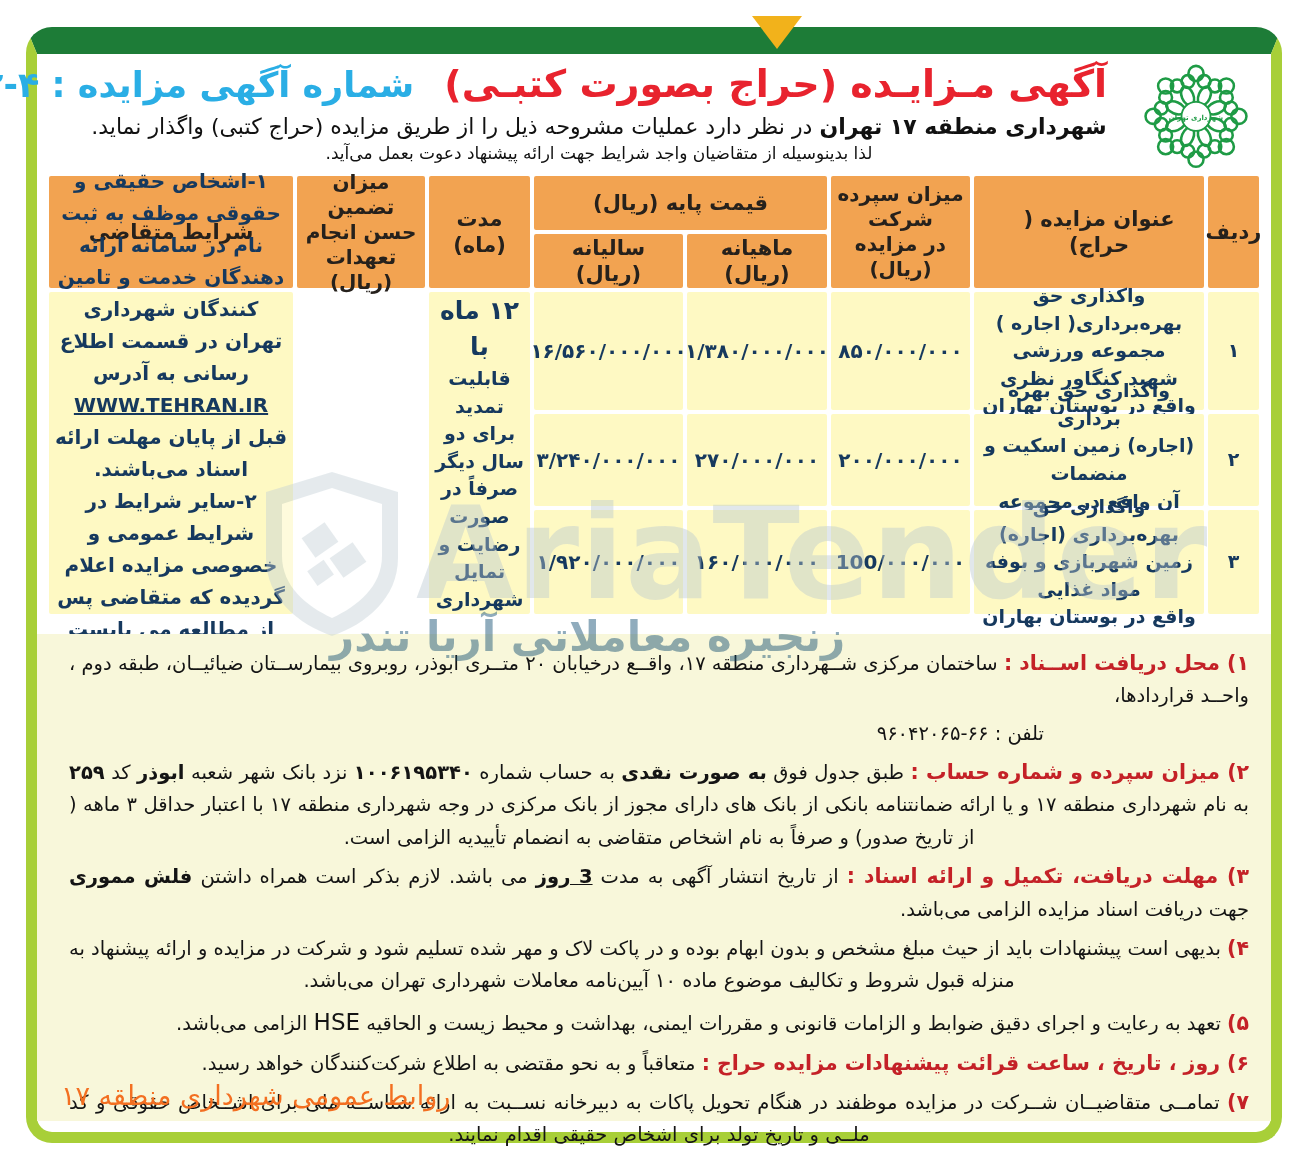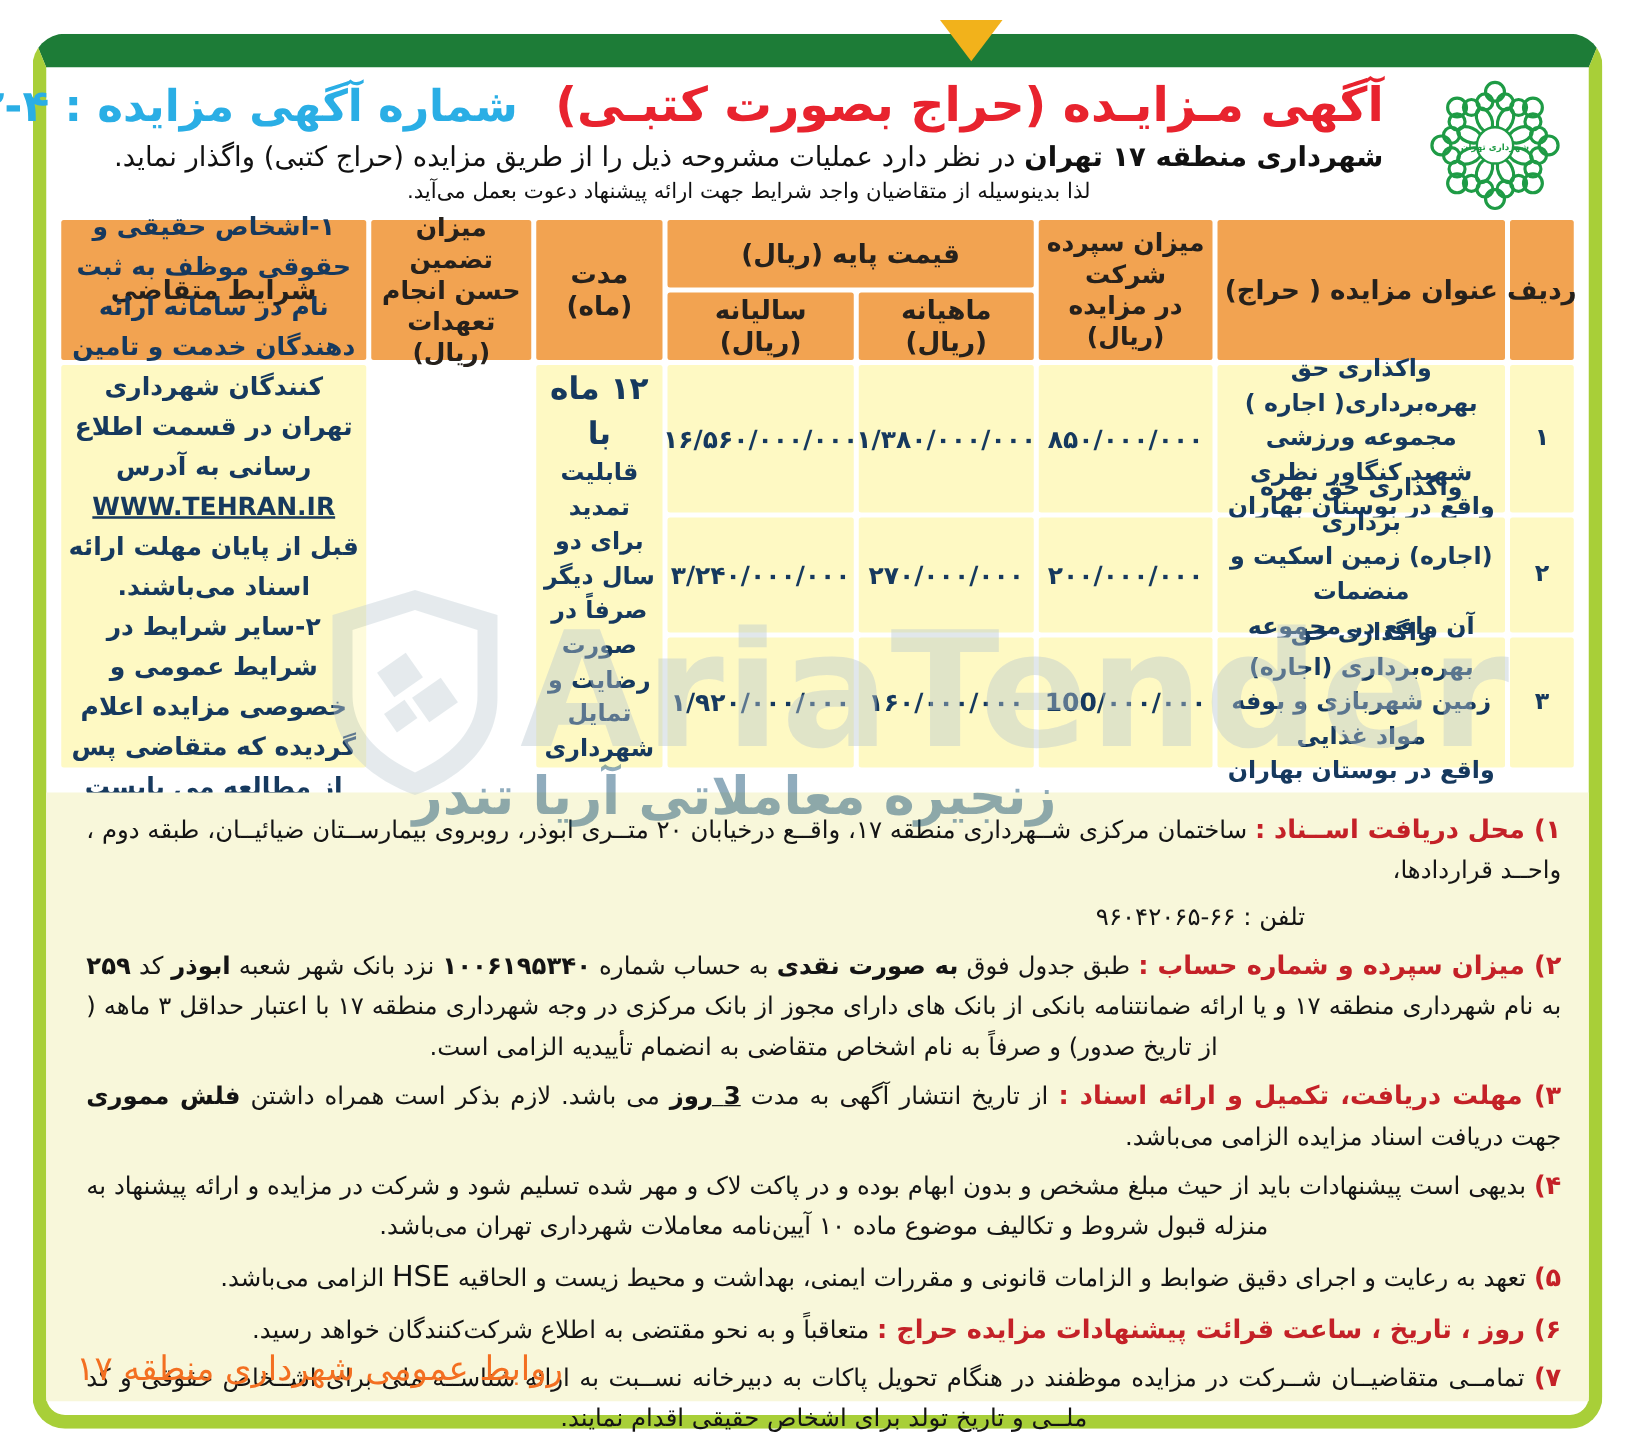--- a/index.html
+++ b/index.html
@@ -32,21 +32,21 @@
   
   .table-wrap{padding:0 12px;box-sizing:border-box;}
   .grid{direction:rtl;display:grid;gap:4px;background:#ffffff;
     grid-template-columns:51px 230px 139px 140px 149px 101px 128px 1fr;
     grid-template-rows:54px 54px 118px 92px 104px;}
   .cell{display:flex;align-items:center;justify-content:center;text-align:center;border-radius:2px;box-sizing:border-box;padding:2px 4px;}
   .th{background:#f2a351;color:#26211c;font-weight:bold;font-size:21px;line-height:1.25;}
   .td{background:#fef9c3;color:#16395e;font-weight:bold;font-size:19px;line-height:1.45;}
   .num{font-size:20px;letter-spacing:0.5px;}
   .prewrap{white-space:pre-line;}
-  .c1h{grid-column:1;grid-row:1/3;} .c2h{grid-column:2;grid-row:1/3;} .c3h{grid-column:3;grid-row:1/3;font-size:20px;}
+  .c1h{grid-column:1;grid-row:1/3;} .c2h{grid-column:2;grid-row:1/3;padding-left:24px;} .c3h{grid-column:3;grid-row:1/3;font-size:20px;}
   .cph{grid-column:4/6;grid-row:1;} .c4h{grid-column:4;grid-row:2;} .c5h{grid-column:5;grid-row:2;}
   .c6h{grid-column:6;grid-row:1/3;} .c7h{grid-column:7;grid-row:1/3;font-size:20px;} .c8h{grid-column:8;grid-row:1/3;}
   .r1{grid-row:3;} .r2{grid-row:4;} .r3{grid-row:5;}
   .col1{grid-column:1;} .col2{grid-column:2;} .col3{grid-column:3;} .col4{grid-column:4;} .col5{grid-column:5;}
   .mrg6{grid-column:6;grid-row:3/6;} .mrg7{grid-column:7;grid-row:3/6;} .mrg8{grid-column:8;grid-row:3/6;font-size:20px;line-height:1.6;}
   .duration-b{font-size:25px;}
   .link-u{text-decoration:underline;font-weight:bold;font-family:"DejaVu Sans",sans-serif;}
 
   
   .notes{position:relative;background:#f8f7da;margin-top:20px;height:487px;box-sizing:border-box;

